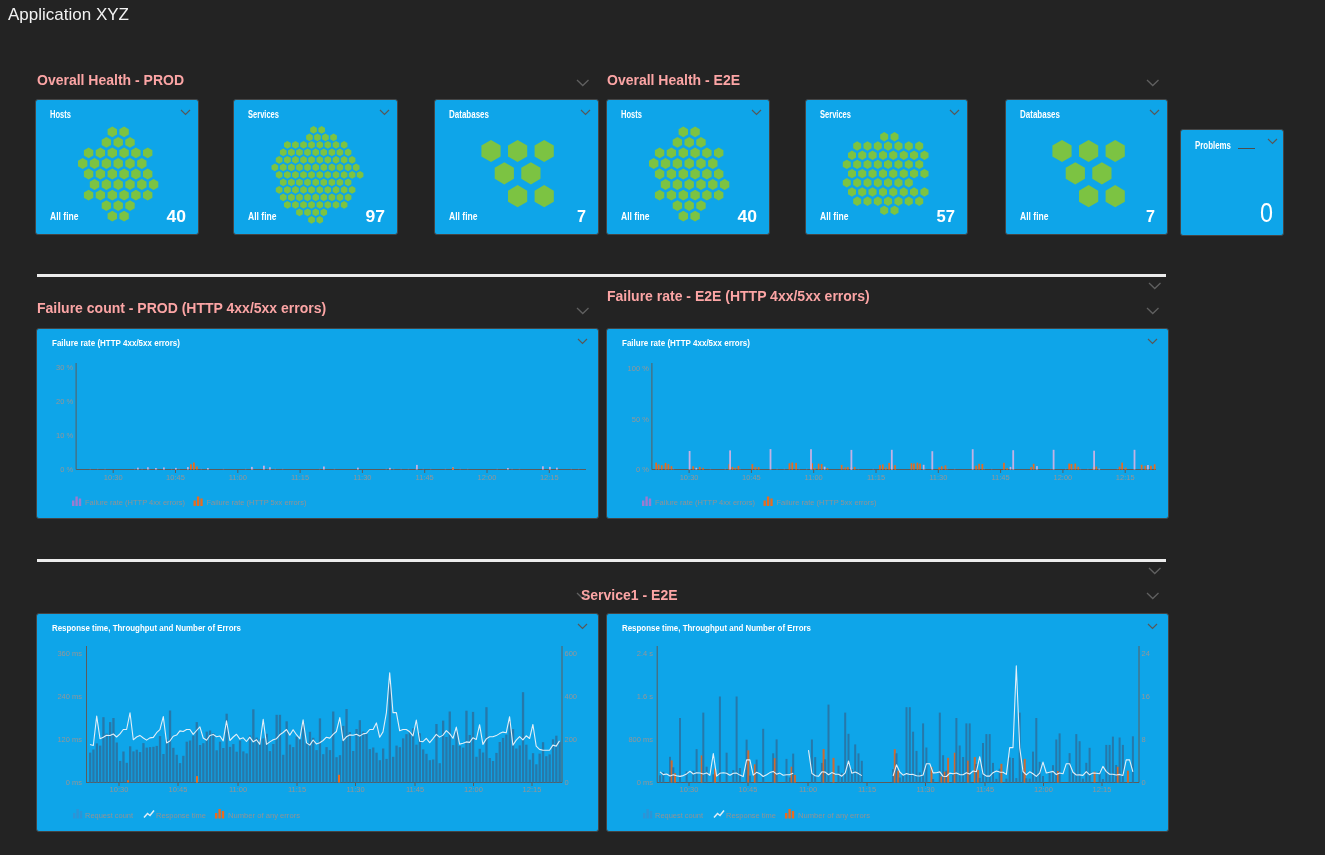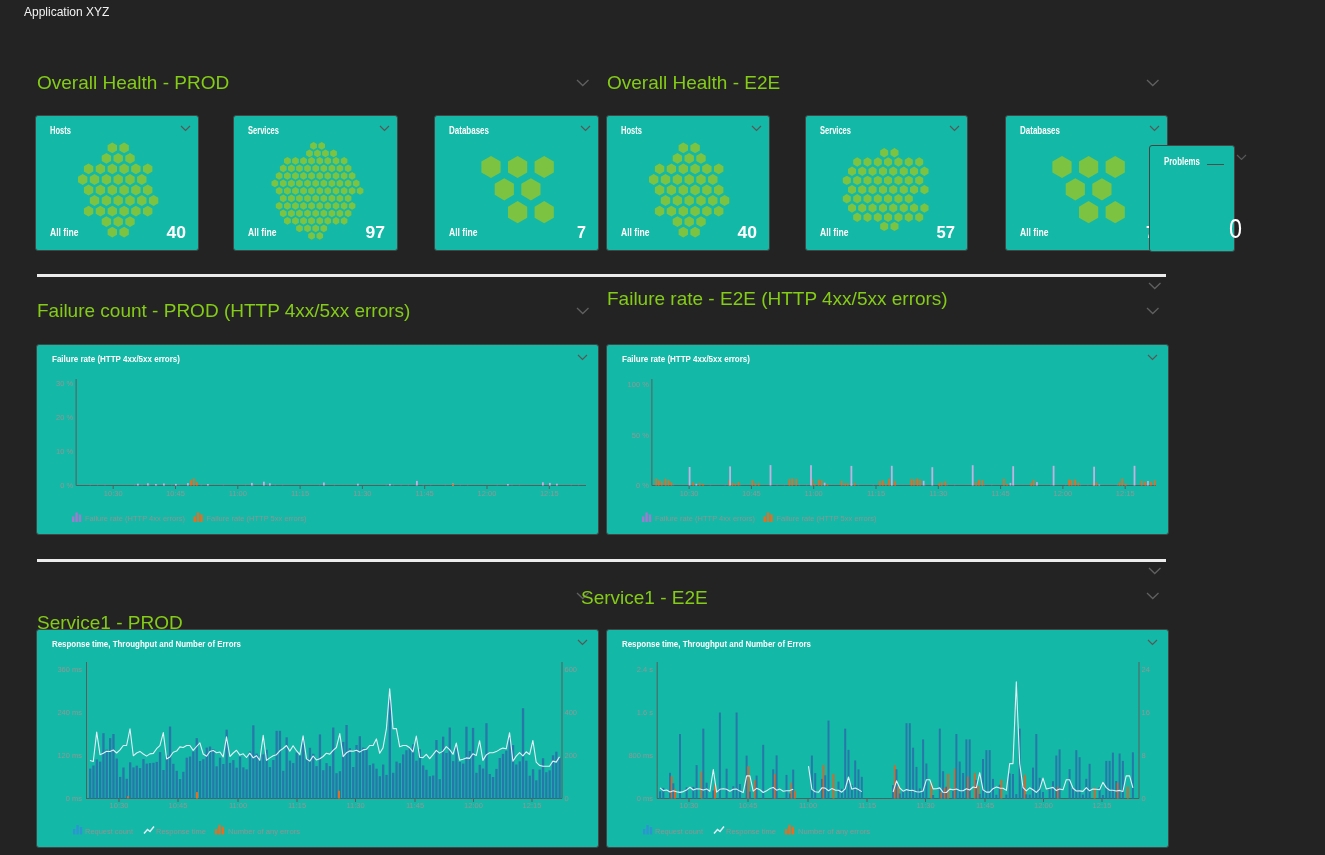--- a/index.html
+++ b/index.html
@@ -1,21 +1,21 @@
 <!DOCTYPE html>
 <html><head><meta charset="utf-8"><title>Application XYZ</title>
 <style>
 * { margin:0; padding:0; box-sizing:border-box; }
 html,body { width:1325px; height:855px; background:#232323; font-family:"Liberation Sans", sans-serif; overflow:hidden; }
 .abs { position:absolute; }
-.tile { position:absolute; background:#14b8a6; border:1px solid #444444; border-radius:3px;margin-top:16px; }
+.tile { position:absolute; background:#0ea5e9; border:1px solid #444444; border-radius:3px; }
 .tile svg { position:absolute; left:0; top:0; }
-.sech { position:absolute; color:#84cc16; font-size:19px; font-weight:normal; white-space:nowrap; }
+.sech { position:absolute; color:#fca5a5; font-size:14px; font-weight:bold; white-space:nowrap; }
 </style></head><body>
-<div class="abs" style="left:8px;top:5px;color:#f2f2f2;font-size:12px;margin-left:16px;">Application XYZ</div>
+<div class="abs" style="left:8px;top:5px;color:#f2f2f2;font-size:17px;">Application XYZ</div>
 <div class="sech" style="left:37px;top:72px">Overall Health - PROD</div>
 <svg class="abs" style="left:576px;top:79px" width="14.5" height="8.5">
     <path d="M1 1 l5.75 5.5 l5.75 -5.5" fill="none" stroke="#606060" stroke-width="1.3"></path>
   </svg>
 <div class="sech" style="left:607px;top:72px">Overall Health - E2E</div>
 <svg class="abs" style="left:1146px;top:79px" width="14.5" height="8.5">
     <path d="M1 1 l5.75 5.5 l5.75 -5.5" fill="none" stroke="#606060" stroke-width="1.3"></path>
   </svg>
 <div class="tile" style="left:35px;top:99px;width:164px;height:136px">
 <svg width="164" height="136">
@@ -306,21 +306,21 @@
       <path d="M69.3 62.2 L78.9 67.8 L78.9 78.8 L69.3 84.4 L59.7 78.8 L59.7 67.8 Z" fill="#7cc342"></path>
       <path d="M95.9 62.2 L105.5 67.8 L105.5 78.8 L95.9 84.4 L86.3 78.8 L86.3 67.8 Z" fill="#7cc342"></path>
       <path d="M82.6 85.1 L92.2 90.7 L92.2 101.7 L82.6 107.3 L73.0 101.7 L73.0 90.7 Z" fill="#7cc342"></path>
       <path d="M109.2 85.1 L118.8 90.7 L118.8 101.7 L109.2 107.3 L99.6 101.7 L99.6 90.7 Z" fill="#7cc342"></path>
 <text x="14" y="18" font-family="Liberation Sans, sans-serif" font-size="10.5" font-weight="bold" fill="#ffffff" textLength="40" lengthAdjust="spacingAndGlyphs">Databases</text>
 <path d="M144 10 l4.5 4.5 l4.5 -4.5" fill="none" stroke="#585858" stroke-width="1.2"></path>
 <text x="14" y="120" font-family="Liberation Sans, sans-serif" font-size="10.5" font-weight="bold" fill="#ffffff" textLength="28.5" lengthAdjust="spacingAndGlyphs">All fine</text>
 <text x="149" y="121.5" font-family="Liberation Sans, sans-serif" font-size="16.5" font-weight="700" fill="#ffffff" text-anchor="end" textLength="9" lengthAdjust="spacingAndGlyphs">7</text>
 </svg>
   </div>
-<div class="tile" style="left:1149px;top:129px;width:86px;height:107px">
+<div class="tile" style="left:1180px;top:129px;width:104px;height:107px">
 <svg width="106" height="107">
 <text x="14" y="19" font-family="Liberation Sans, sans-serif" font-size="10.5" font-weight="bold" fill="#ffffff" textLength="36" lengthAdjust="spacingAndGlyphs">Problems</text>
 <path d="M57 18.5 h17" stroke="#4d4d4d" stroke-width="1"></path>
 <path d="M87 9 l4.5 4.5 l4.5 -4.5" fill="none" stroke="#585858" stroke-width="1.2"></path>
 <text x="92" y="92" font-family="Liberation Sans, sans-serif" font-size="27" fill="#ffffff" text-anchor="end" textLength="13" lengthAdjust="spacingAndGlyphs">0</text>
 </svg>
   </div>
 <div class="abs" style="left:37px;top:274px;width:1129px;height:2.6px;background:#ececec"></div>
 <svg class="abs" style="left:1148px;top:282px" width="14.5" height="8.5">
     <path d="M1 1 l5.75 5.5 l5.75 -5.5" fill="none" stroke="#606060" stroke-width="1.3"></path>

